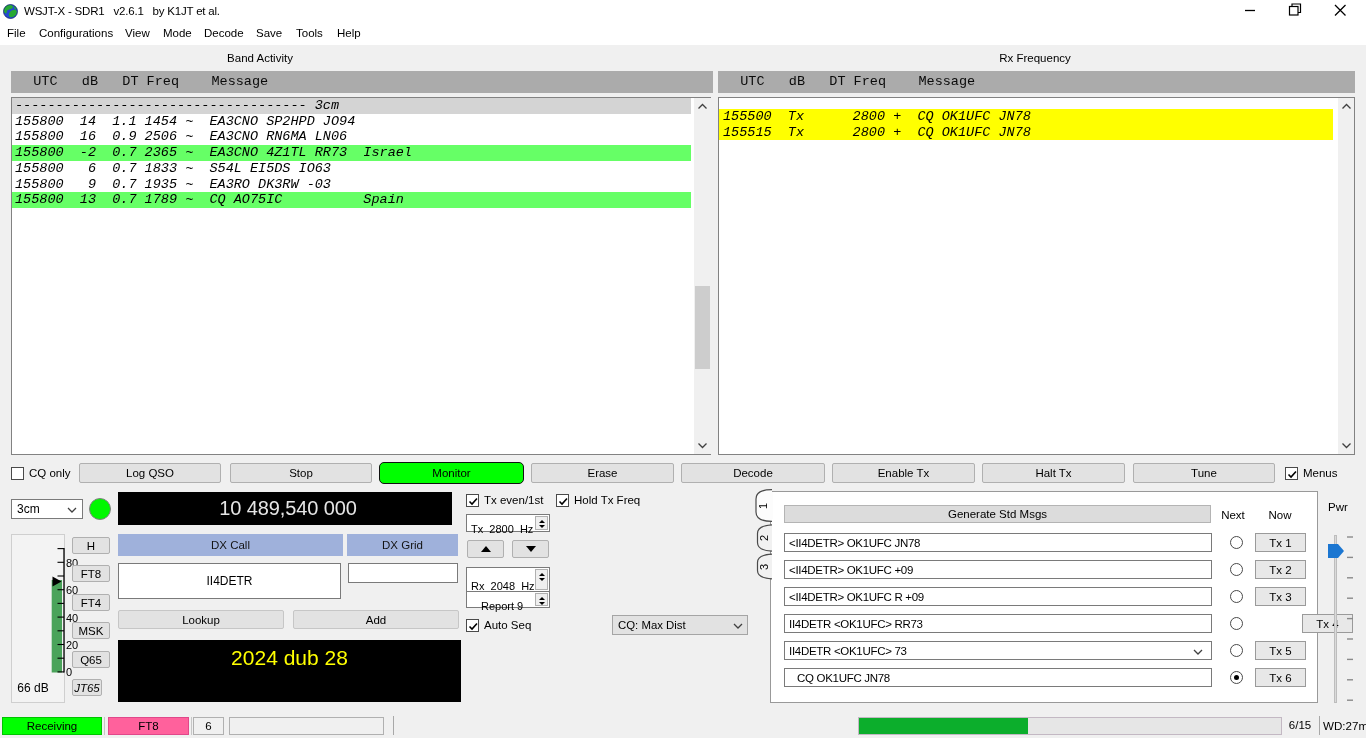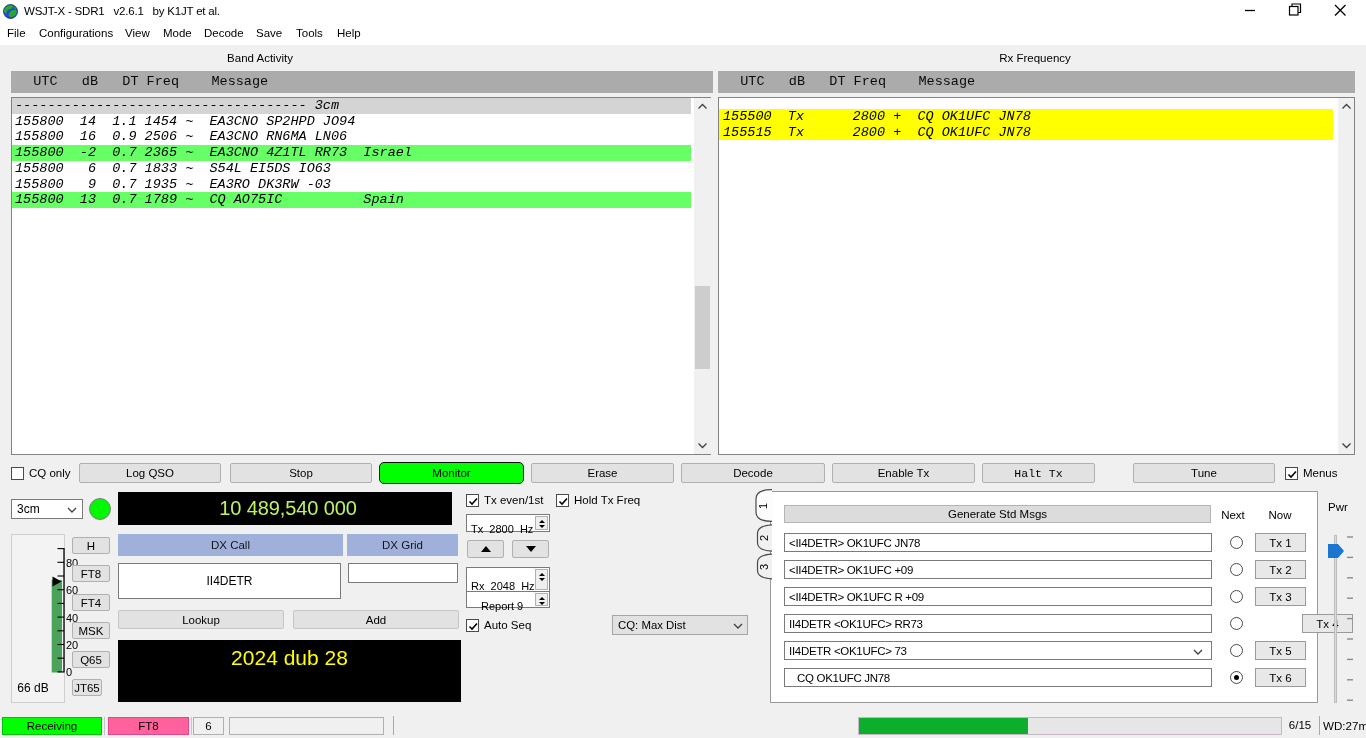--- a/index.html
+++ b/index.html
@@ -92,37 +92,37 @@
 </div>
 
 <div class="cb" style="left:11px;top:467px;"></div>
 <div class="cblbl" style="left:29px;top:467px;">CQ only</div>
 <div class="btn" style="left:79px;top:463px;width:142px;height:20px;">Log QSO</div>
 <div class="btn" style="left:230px;top:463px;width:142px;height:20px;">Stop</div>
 <div class="btn" style="left:379px;top:462px;width:145px;height:22px;background:#00ff00;border:1.5px solid #111;border-radius:5px;">Monitor</div>
 <div class="btn" style="left:531px;top:463px;width:143px;height:20px;">Erase</div>
 <div class="btn" style="left:681px;top:463px;width:144px;height:20px;">Decode</div>
 <div class="btn" style="left:832px;top:463px;width:143px;height:20px;">Enable Tx</div>
-<div class="btn" style="left:982px;top:463px;width:113px;height:20px;font-family:Liberation Mono, monospace;">Halt Tx</div>
+<div class="btn" style="left:982px;top:463px;width:143px;height:20px;">Halt Tx</div>
 <div class="btn" style="left:1133px;top:463px;width:142px;height:20px;">Tune</div>
 <div class="cb" style="left:1285px;top:467px;">
     <svg width="13" height="13" viewBox="0 0 13 13">
       <path d="M2.5 6.5 L5 9 L10 3.5" stroke="#000" stroke-width="1.6" fill="none"></path>
     </svg>
   </div>
 <div class="cblbl" style="left:1303px;top:467px;">Menus</div>
 
 <div class="field" style="left:11px;top:499px;width:72px;height:20px;padding-left:5px;">3cm
   <svg class="abs" style="right:5px;top:7px;" width="10" height="6" viewBox="0 0 10 6">
       <path d="M1 1 L5 5 L9 1" class="chev"></path>
     </svg>
 </div>
 <div class="abs" style="left:89px;top:498px;width:22px;height:22px;border-radius:50%;background:#00f800;border:1px solid #808080;"></div>
 
-<div class="abs" style="left:118px;top:492px;width:334px;height:33px;background:#000;color:#bef264;display:flex;align-items:center;justify-content:center;font-size:20px;letter-spacing:-0.1px;padding-left:6px;">10&nbsp;489,540&nbsp;000</div>
+<div class="abs" style="left:118px;top:492px;width:334px;height:33px;background:#000;color:#e5e5e5;display:flex;align-items:center;justify-content:center;font-size:20px;letter-spacing:-0.1px;padding-left:6px;">10&nbsp;489,540&nbsp;000</div>
 
 <div class="abs" style="left:11px;top:534px;width:54px;height:169px;background:#f3f3f3;border:1px solid #cfcfcf;padding-left:32px;">
   <svg width="52" height="167" viewBox="0 0 52 167">
     <rect x="7.7" y="45" width="10.3" height="92.5" fill="#4aa35a"></rect>
     <polygon points="8.5,41.5 8.5,51.5 17.5,46.5" fill="#000"></polygon>
     <line x1="20" y1="13" x2="20" y2="137.6" stroke="#000" stroke-width="1.3"></line>
     <g stroke="#000" stroke-width="1.1">
       <line x1="13.5" y1="136.9" x2="20" y2="136.9"></line>
       <line x1="13.5" y1="123.2" x2="20" y2="123.2"></line>
       <line x1="13.5" y1="109.5" x2="20" y2="109.5"></line>
@@ -141,21 +141,21 @@
     <text x="22" y="141.4" font-size="11" font-family="Liberation Sans">0</text>
   </svg>
 </div>
 <div class="abs" style="left:11px;top:681px;width:44px;text-align:center;font-size:12px;">66 dB</div>
 
 <div class="btn" style="left:72px;top:537px;width:38px;height:17px;">H</div>
 <div class="btn" style="left:72px;top:565px;width:38px;height:17px;">FT8</div>
 <div class="btn" style="left:72px;top:594px;width:38px;height:17px;">FT4</div>
 <div class="btn" style="left:72px;top:622px;width:38px;height:17px;">MSK</div>
 <div class="btn" style="left:72px;top:651px;width:38px;height:17px;">Q65</div>
-<div class="btn" style="left:72px;top:679px;width:30px;height:17px;">JT65</div>
+<div class="btn" style="left:72px;top:679px;width:30px;height:17px;font-style:italic;">JT65</div>
 
 <div class="abs" style="left:118px;top:534px;width:225px;height:22px;background:#9fb1db;display:flex;align-items:center;justify-content:center;color:#141414;font-size:11.5px;">DX Call</div>
 <div class="abs" style="left:347px;top:534px;width:111px;height:22px;background:#9fb1db;display:flex;align-items:center;justify-content:center;color:#141414;font-size:11.5px;">DX Grid</div>
 <div class="field" style="left:118px;top:563px;width:223px;height:36px;justify-content:center;font-size:12px;">II4DETR</div>
 <div class="field" style="left:348px;top:563px;width:110px;height:20px;"></div>
 <div class="btn" style="left:118px;top:610px;width:166px;height:19px;border-color:#c6c6c6;">Lookup</div>
 <div class="btn" style="left:293px;top:610px;width:166px;height:19px;border-color:#c6c6c6;">Add</div>
 
 <div class="abs" style="left:118px;top:640px;width:343px;height:62px;background:#000;color:#ffff00;font-size:21px;text-align:center;">
   <div style="margin-top:6px;">2024 dub 28</div>

